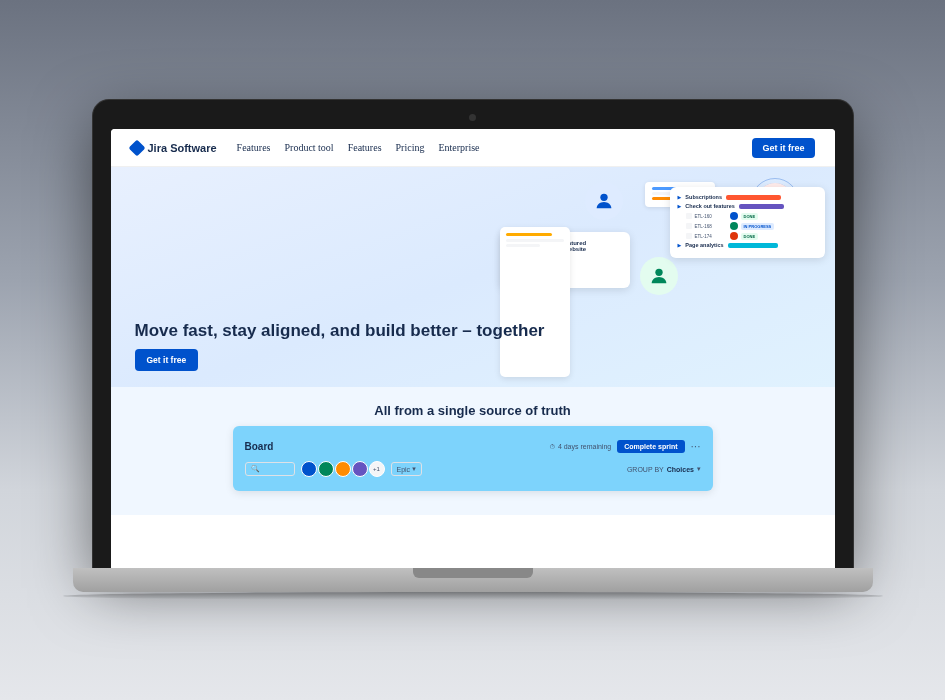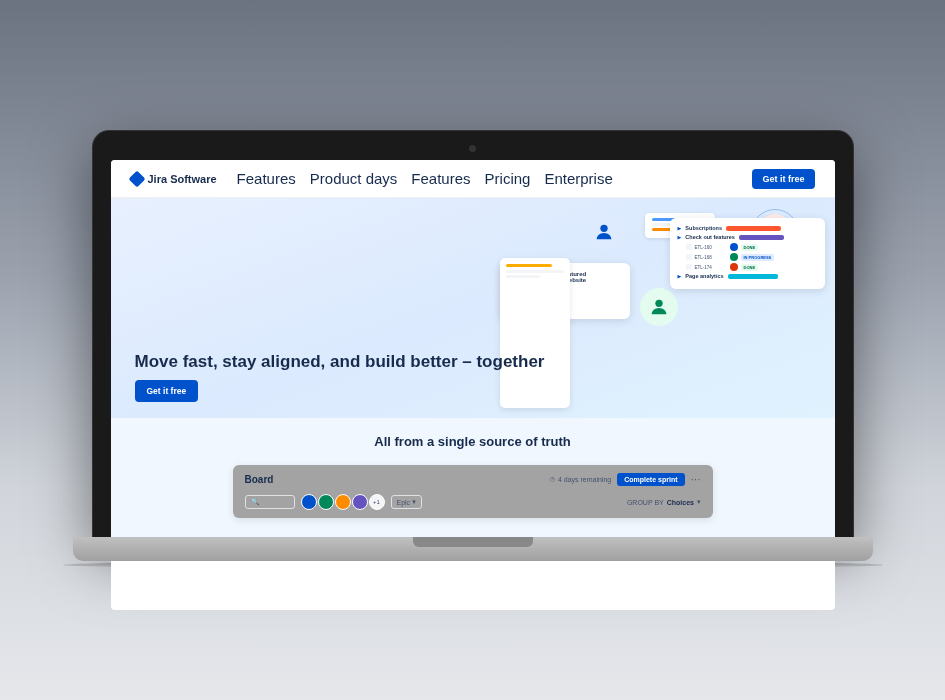--- a/index.html
+++ b/index.html
@@ -9,21 +9,21 @@
       background: linear-gradient(180deg, #6b7280 0%, #9ca3af 40%, #d1d5db 70%, #e5e7eb 100%);
       display: flex;
       align-items: center;
       justify-content: center;
       font-family: -apple-system, BlinkMacSystemFont, 'Segoe UI', sans-serif;
       overflow: hidden;
     }
 
     .laptop-screen-bezel {
       width: 760px;
-      height: 406px;
+      height: 468px;
       background: #1a1a1a;
       border-radius: 16px 16px 0 0;
       padding: 14px 18px 10px 18px;
       box-shadow: 0 0 0 1px #333, 0 20px 60px rgba(0,0,0,0.5);
       position: relative;
     }
 
     .camera-dot {
       width: 7px;
       height: 7px;
@@ -71,23 +71,24 @@
       color: #172B4D;
     }
 
     .nav-links {
       display: flex;
       gap: 14px;
       flex: 1;
     }
 
     .nav-link {
-      font-size: 15px;
+      font-size: 10px;
       color: #172B4D;
       text-decoration: none;
+      font-family: Liberation Serif, serif;
     }
 
     .get-it-free-btn {
       background: #0052CC;
       color: #fff;
       border: none;
       border-radius: 4px;
       padding: 5px 10px;
       font-size: 9px;
       font-weight: 600;
@@ -308,27 +309,27 @@
 
     .tab-item.active {
       background: #fff;
       border: 2px solid #172B4D;
       color: #172B4D;
       font-weight: 600;
     }
 
     
     .board-preview {
-      background: #a3a3a3;
+      background: #7dd3fc;
       border-radius: 6px;
-      padding: 8px 12px;
+      padding: 14px 12px;
       box-shadow: 0 2px 8px rgba(0,0,0,0.1);
       text-align: left;
       max-width: 480px;
-      margin: 16px auto;
+      margin: 8px auto;
     }
 
     .board-header {
       display: flex;
       align-items: center;
       justify-content: space-between;
       margin-bottom: 8px;
     }
 
     .board-title {
@@ -522,21 +523,21 @@
 
     <div class="screen-content">
 
       <nav class="navbar">
         <div class="logo-area">
           <div class="logo-diamond"></div>
           <span class="logo-text">Jira Software</span>
         </div>
         <div class="nav-links">
           <a class="nav-link">Features</a>
-          <a class="nav-link">Product days</a>
+          <a class="nav-link">Product tool</a>
           <a class="nav-link">Features</a>
           <a class="nav-link">Pricing</a>
           <a class="nav-link">Enterprise</a>
         </div>
         <button class="get-it-free-btn">Get it free</button>
       </nav>
 
       <section class="hero">
         <div class="hero-left">
           <h1 class="hero-title">Move fast, stay aligned, and build better – together</h1>

